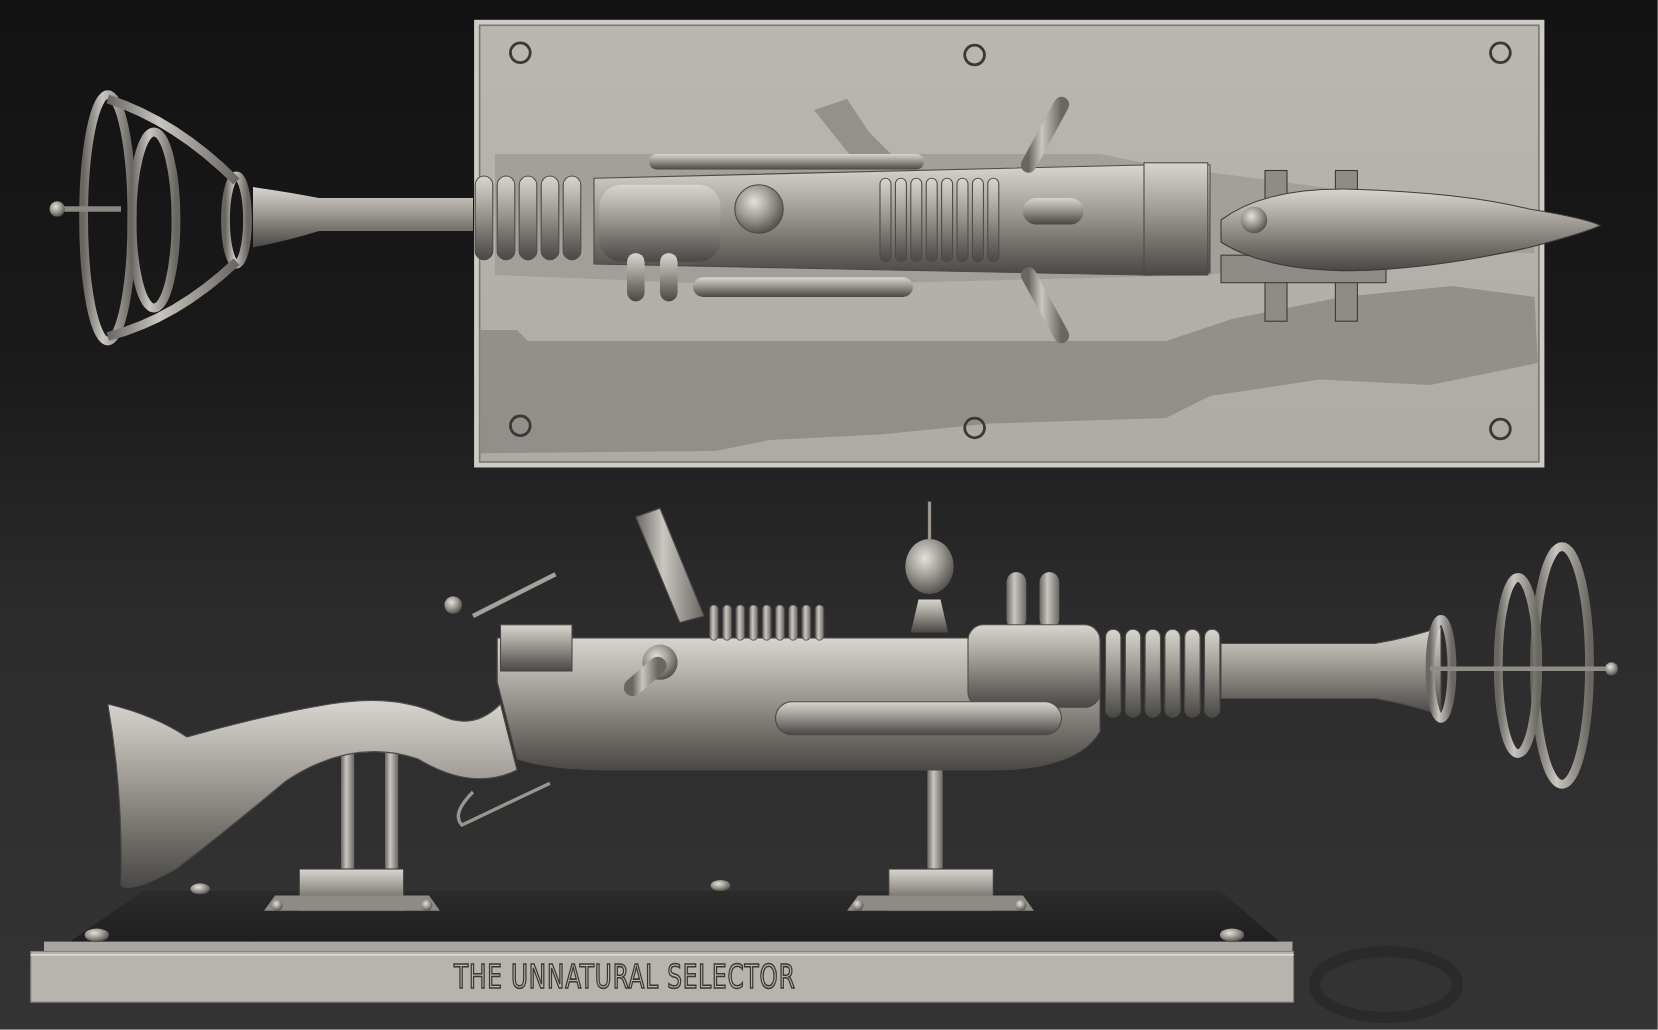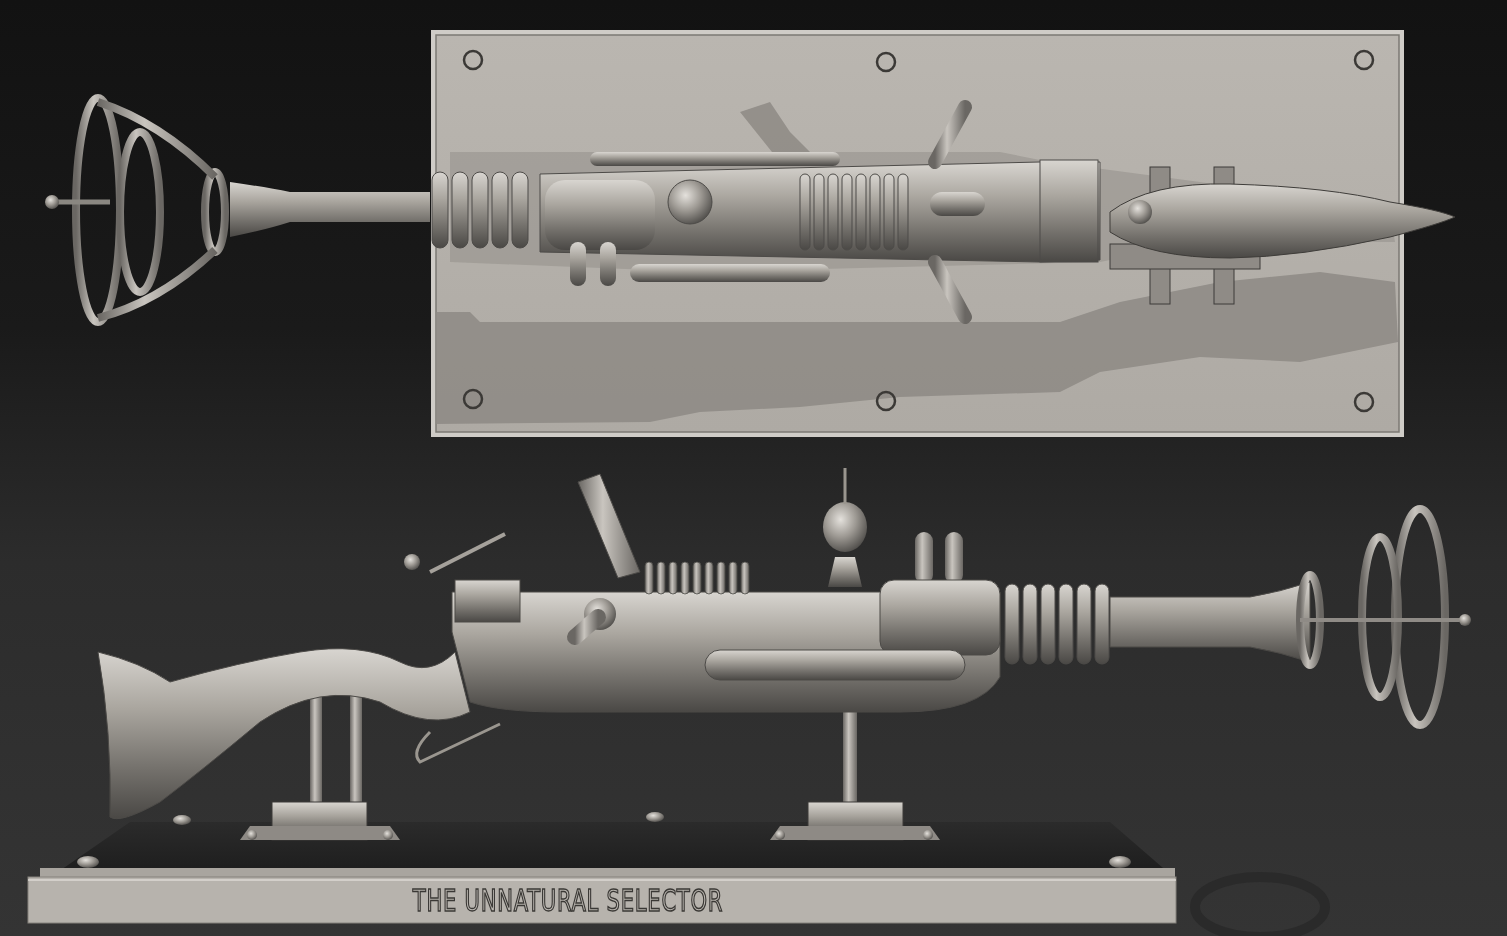--- a/index.html
+++ b/index.html
@@ -2,21 +2,21 @@
 <html><head>
 <meta charset="utf-8">
 <style>
   html, body { margin:0; padding:0; }
   body {
     width:1507px; height:936px; overflow:hidden;
     background: linear-gradient(180deg, #121212 0%, #1a1a1a 35%, #2c2c2c 60%, #343434 100%);
     position:relative;
     font-family: "DejaVu Sans", sans-serif;
   }
-  .stage { position:absolute; left:0; top:12px; width:1507px; height:696px; }
+  .stage { position:absolute; left:0; top:0; width:1507px; height:696px; }
   svg { position:absolute; left:0; top:0; }
   .plaque-title {
     position:absolute; left:412px; top:866px; width:312px; height:44px;
     display:flex; align-items:center; justify-content:center;
     font-family: "DejaVu Sans Condensed", "DejaVu Sans", sans-serif;
     font-size:30px; letter-spacing:1px; font-weight:normal;
     color:#b8b4ae;
     -webkit-text-stroke: 1.4px #3a3835;
     transform: scaleX(0.78);
     transform-origin: center;

